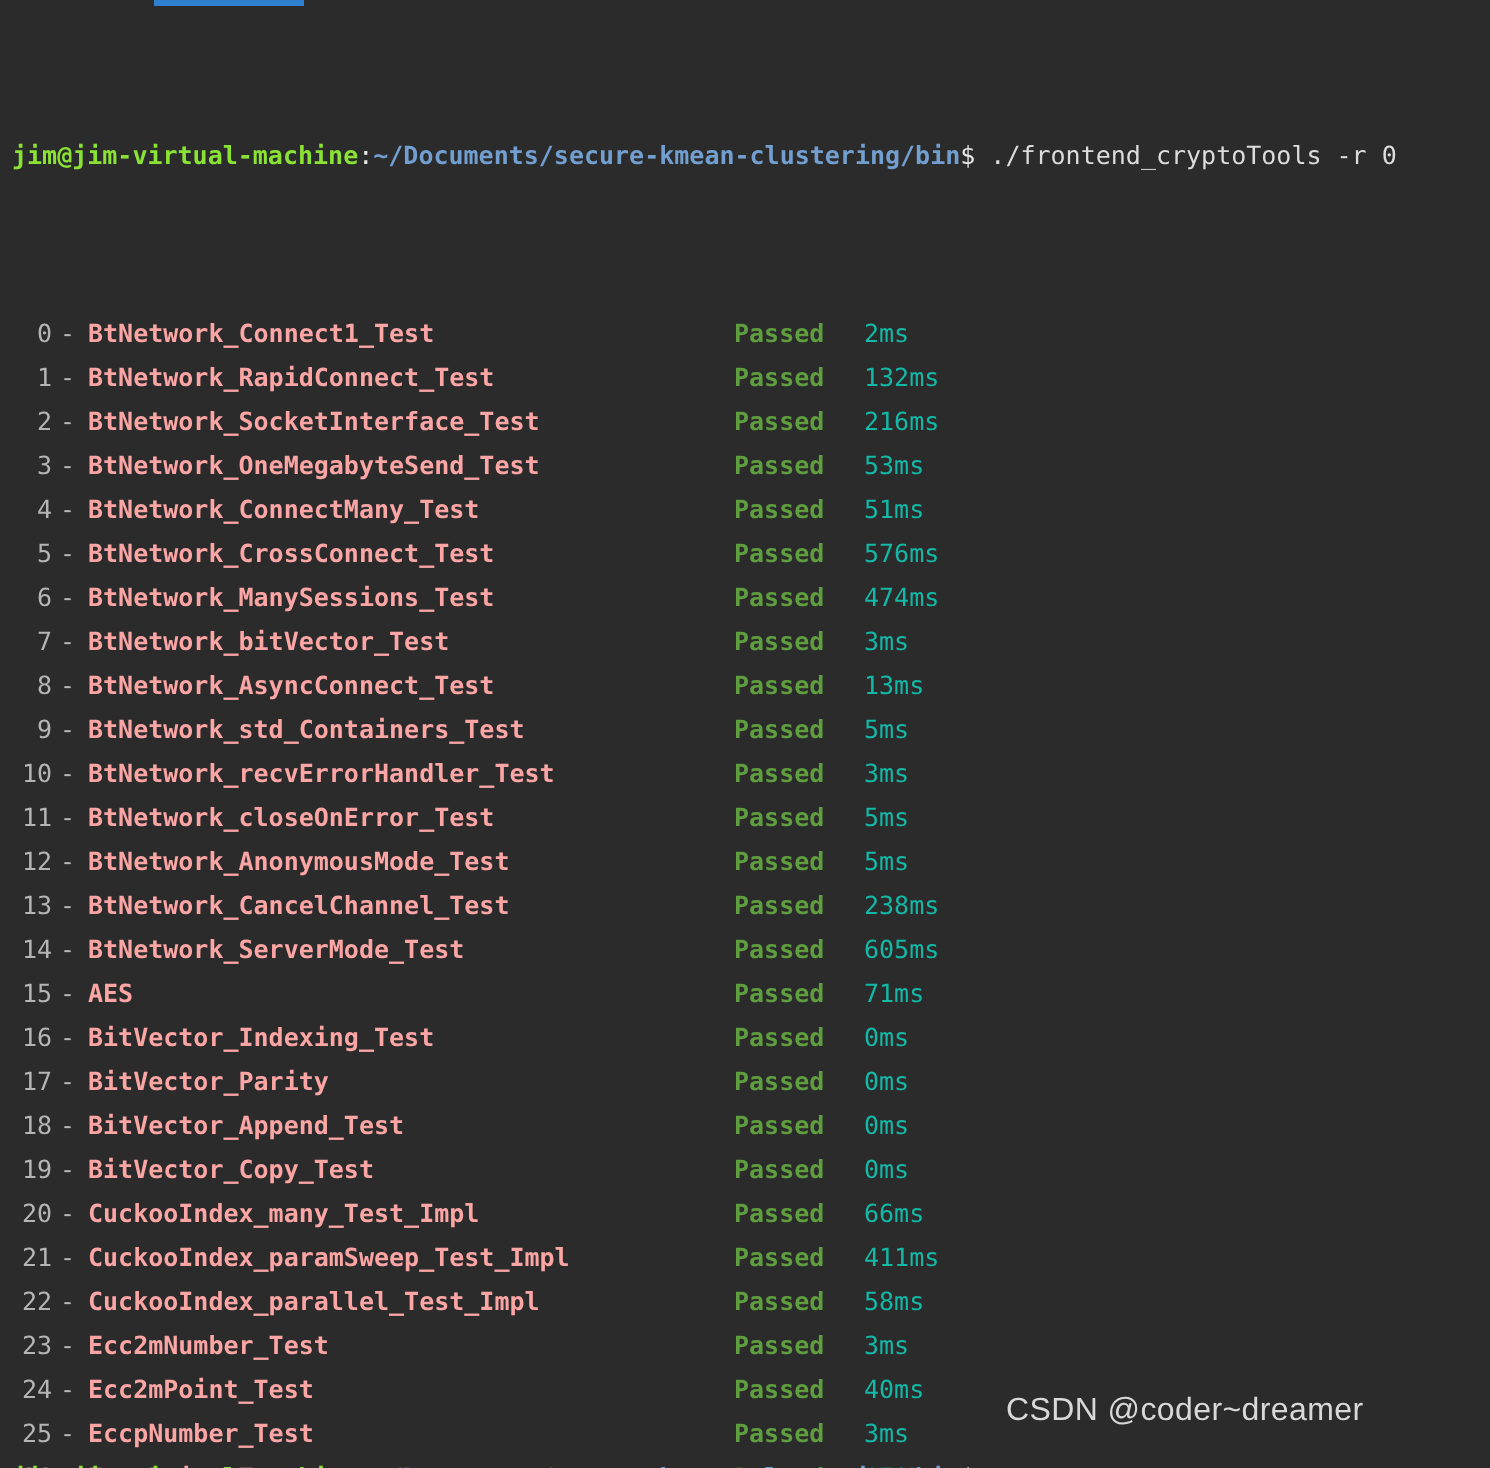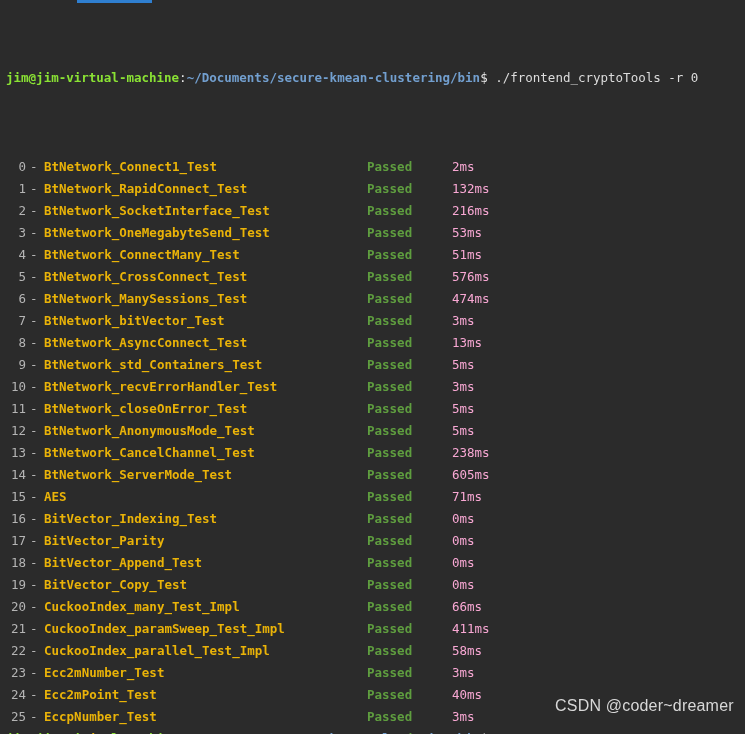--- a/index.html
+++ b/index.html
@@ -67,49 +67,49 @@
     color: #b5b5b5;
   }
   .col-dash {
     position: absolute;
     left: 30px;
     color: #b5b5b5;
   }
   .col-name {
     position: absolute;
     left: 44px;
-    color: #eab308;
+    color: #fca5a5;
     font-weight: bold;
   }
   .col-status {
     position: absolute;
     left: 367px;
     color: #5f9e3f;
     font-weight: bold;
   }
   .col-duration {
     position: absolute;
-    left: 452px;
-    color: #f9a8d4;
+    left: 432px;
+    color: #14b8a6;
   }
 
   
   #bottom-prompt {
     position: absolute;
     left: 6px;
     bottom: -16px;
     font-size: 12.5px;
     line-height: 22px;
     white-space: pre;
   }
 
   
   #watermark {
     position: absolute;
-    left: 555px;
+    left: 503px;
     top: 697px;
     font-family: "Liberation Sans", sans-serif;
     font-size: 16px;
     color: #d8d8d8;
     letter-spacing: 0.2px;
   }
 </style>
 </head>
 <body>
 

